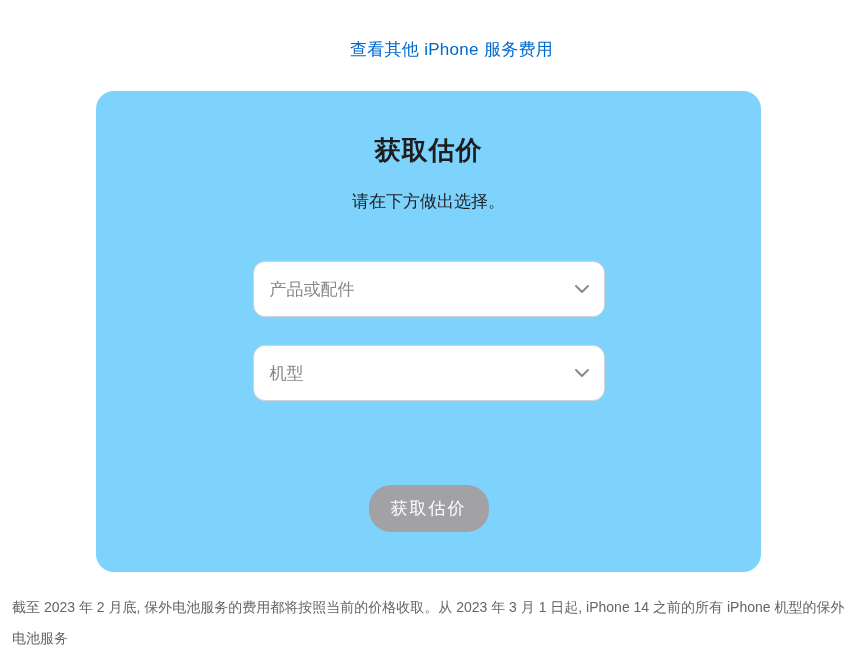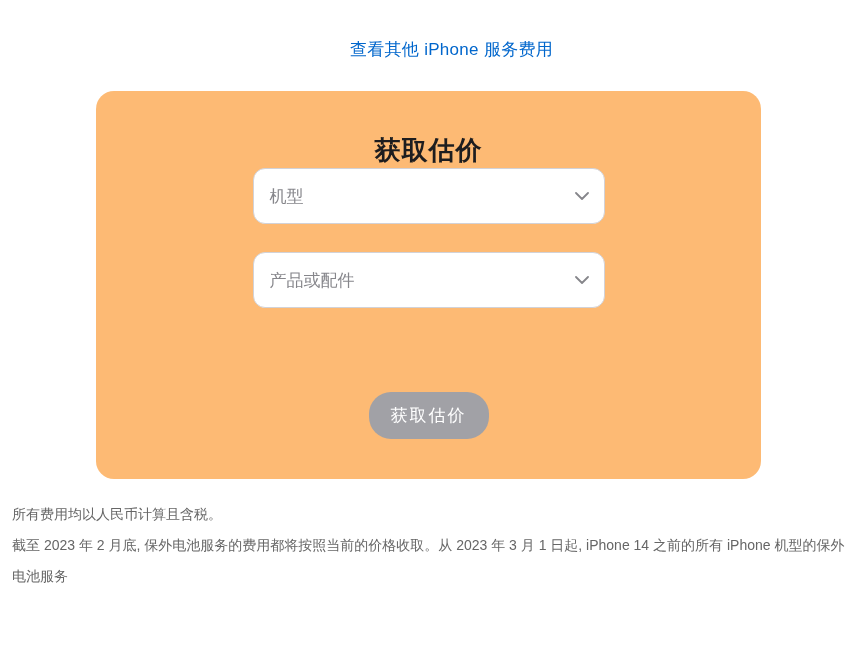--- a/index.html
+++ b/index.html
@@ -20,21 +20,21 @@
       padding-bottom: 30px;
       margin-left: 46px;
     }
     .top-link a {
       color: #0066cc;
       text-decoration: none;
       font-size: 17px;
       letter-spacing: 0.3px;
     }
     .card {
-      background: #fdba74;
+      background: #7dd3fc;
       border-radius: 18px;
       width: 665px;
       margin: 0 auto;
       padding: 42px 40px 40px 40px;
       text-align: center;
     }
     .card-title {
       font-size: 26px;
       font-weight: 600;
       color: #1d1d1f;
@@ -110,43 +110,43 @@
   </style>
 </head>
 <body>
 
 <div class="top-link">
   <a href="#">查看其他 iPhone 服务费用</a>
 </div>
 
 <div class="card">
   <div class="card-title">获取估价</div>
+  <div class="card-subtitle">请在下方做出选择。</div>
 
   <div class="select-wrap">
-    <div class="select-field">机型</div>
+    <div class="select-field">产品或配件</div>
     <span class="chevron">
       <svg width="14" height="8" viewBox="0 0 14 8">
           <path d="M1 1 L7 7 L13 1" stroke="#86868b" stroke-width="1.8" fill="none" stroke-linecap="round" stroke-linejoin="round"></path>
         </svg>
     </span>
   </div>
 
   <div class="select-wrap">
-    <div class="select-field">产品或配件</div>
+    <div class="select-field">机型</div>
     <span class="chevron">
       <svg width="14" height="8" viewBox="0 0 14 8">
           <path d="M1 1 L7 7 L13 1" stroke="#86868b" stroke-width="1.8" fill="none" stroke-linecap="round" stroke-linejoin="round"></path>
         </svg>
     </span>
   </div>
 
 
   <div>
     <button class="submit-btn">获取估价</button>
   </div>
 </div>
 
 <div class="footer">
-  <p>所有费用均以人民币计算且含税。</p>
   <p>
     <span>截至 2023 年 2 月底, 保外电池服务的费用都将按照当前的价格收取。从 2023 年 3 月 1 日起, iPhone 14 之前的所有 iPhone 机型的保外电池服务</span>
   </p>
 </div>
 
 </body></html>

